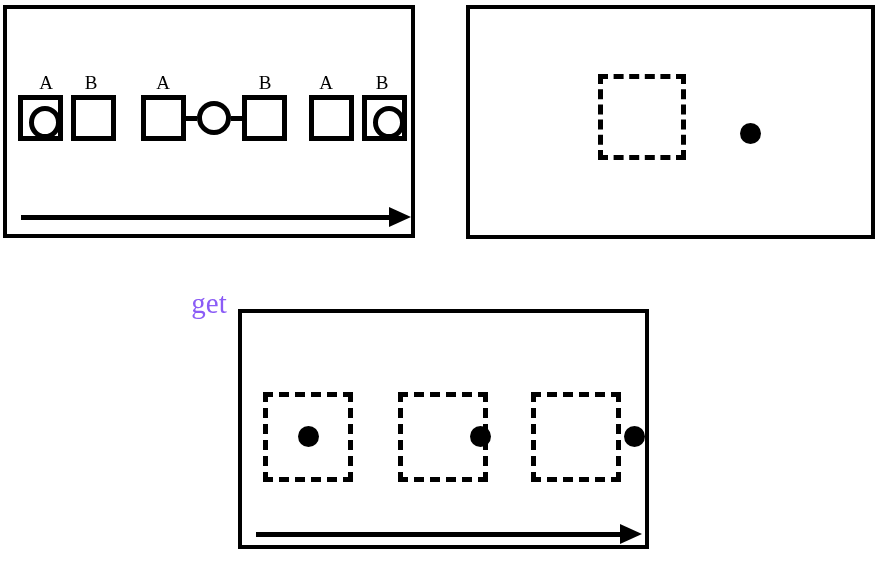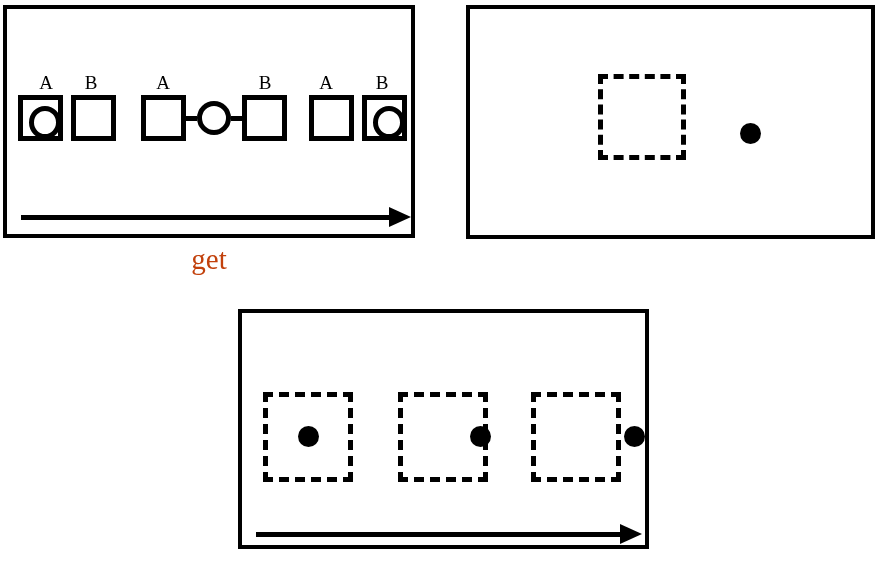--- a/index.html
+++ b/index.html
@@ -24,22 +24,23 @@
   }
   #panel-get   { left: 3px;   top: 5px;   width: 412px; height: 233px; }
   #panel-out   { left: 466px; top: 5px;   width: 409px; height: 234px; }
   #panel-getout{ left: 238px; top: 309px; width: 411px; height: 240px; }
 
   .caption {
     position: absolute;
     text-align: center;
     font-size: 29px;
     line-height: 1;
-    color: #c2410c;
+    color: #8b5cf6;
     white-space: nowrap;
+    margin-top: 44px;
   }
   #caption-get    { left: 3px;   top: 245px; width: 412px; }
   #caption-out    { left: 466px; top: 245px; width: 409px; }
   #caption-getout { left: 238px; top: 554px; width: 411px; }
 
   
   .solid-square {
     position: absolute;
     box-sizing: border-box;
     border: 5px solid #000000;

